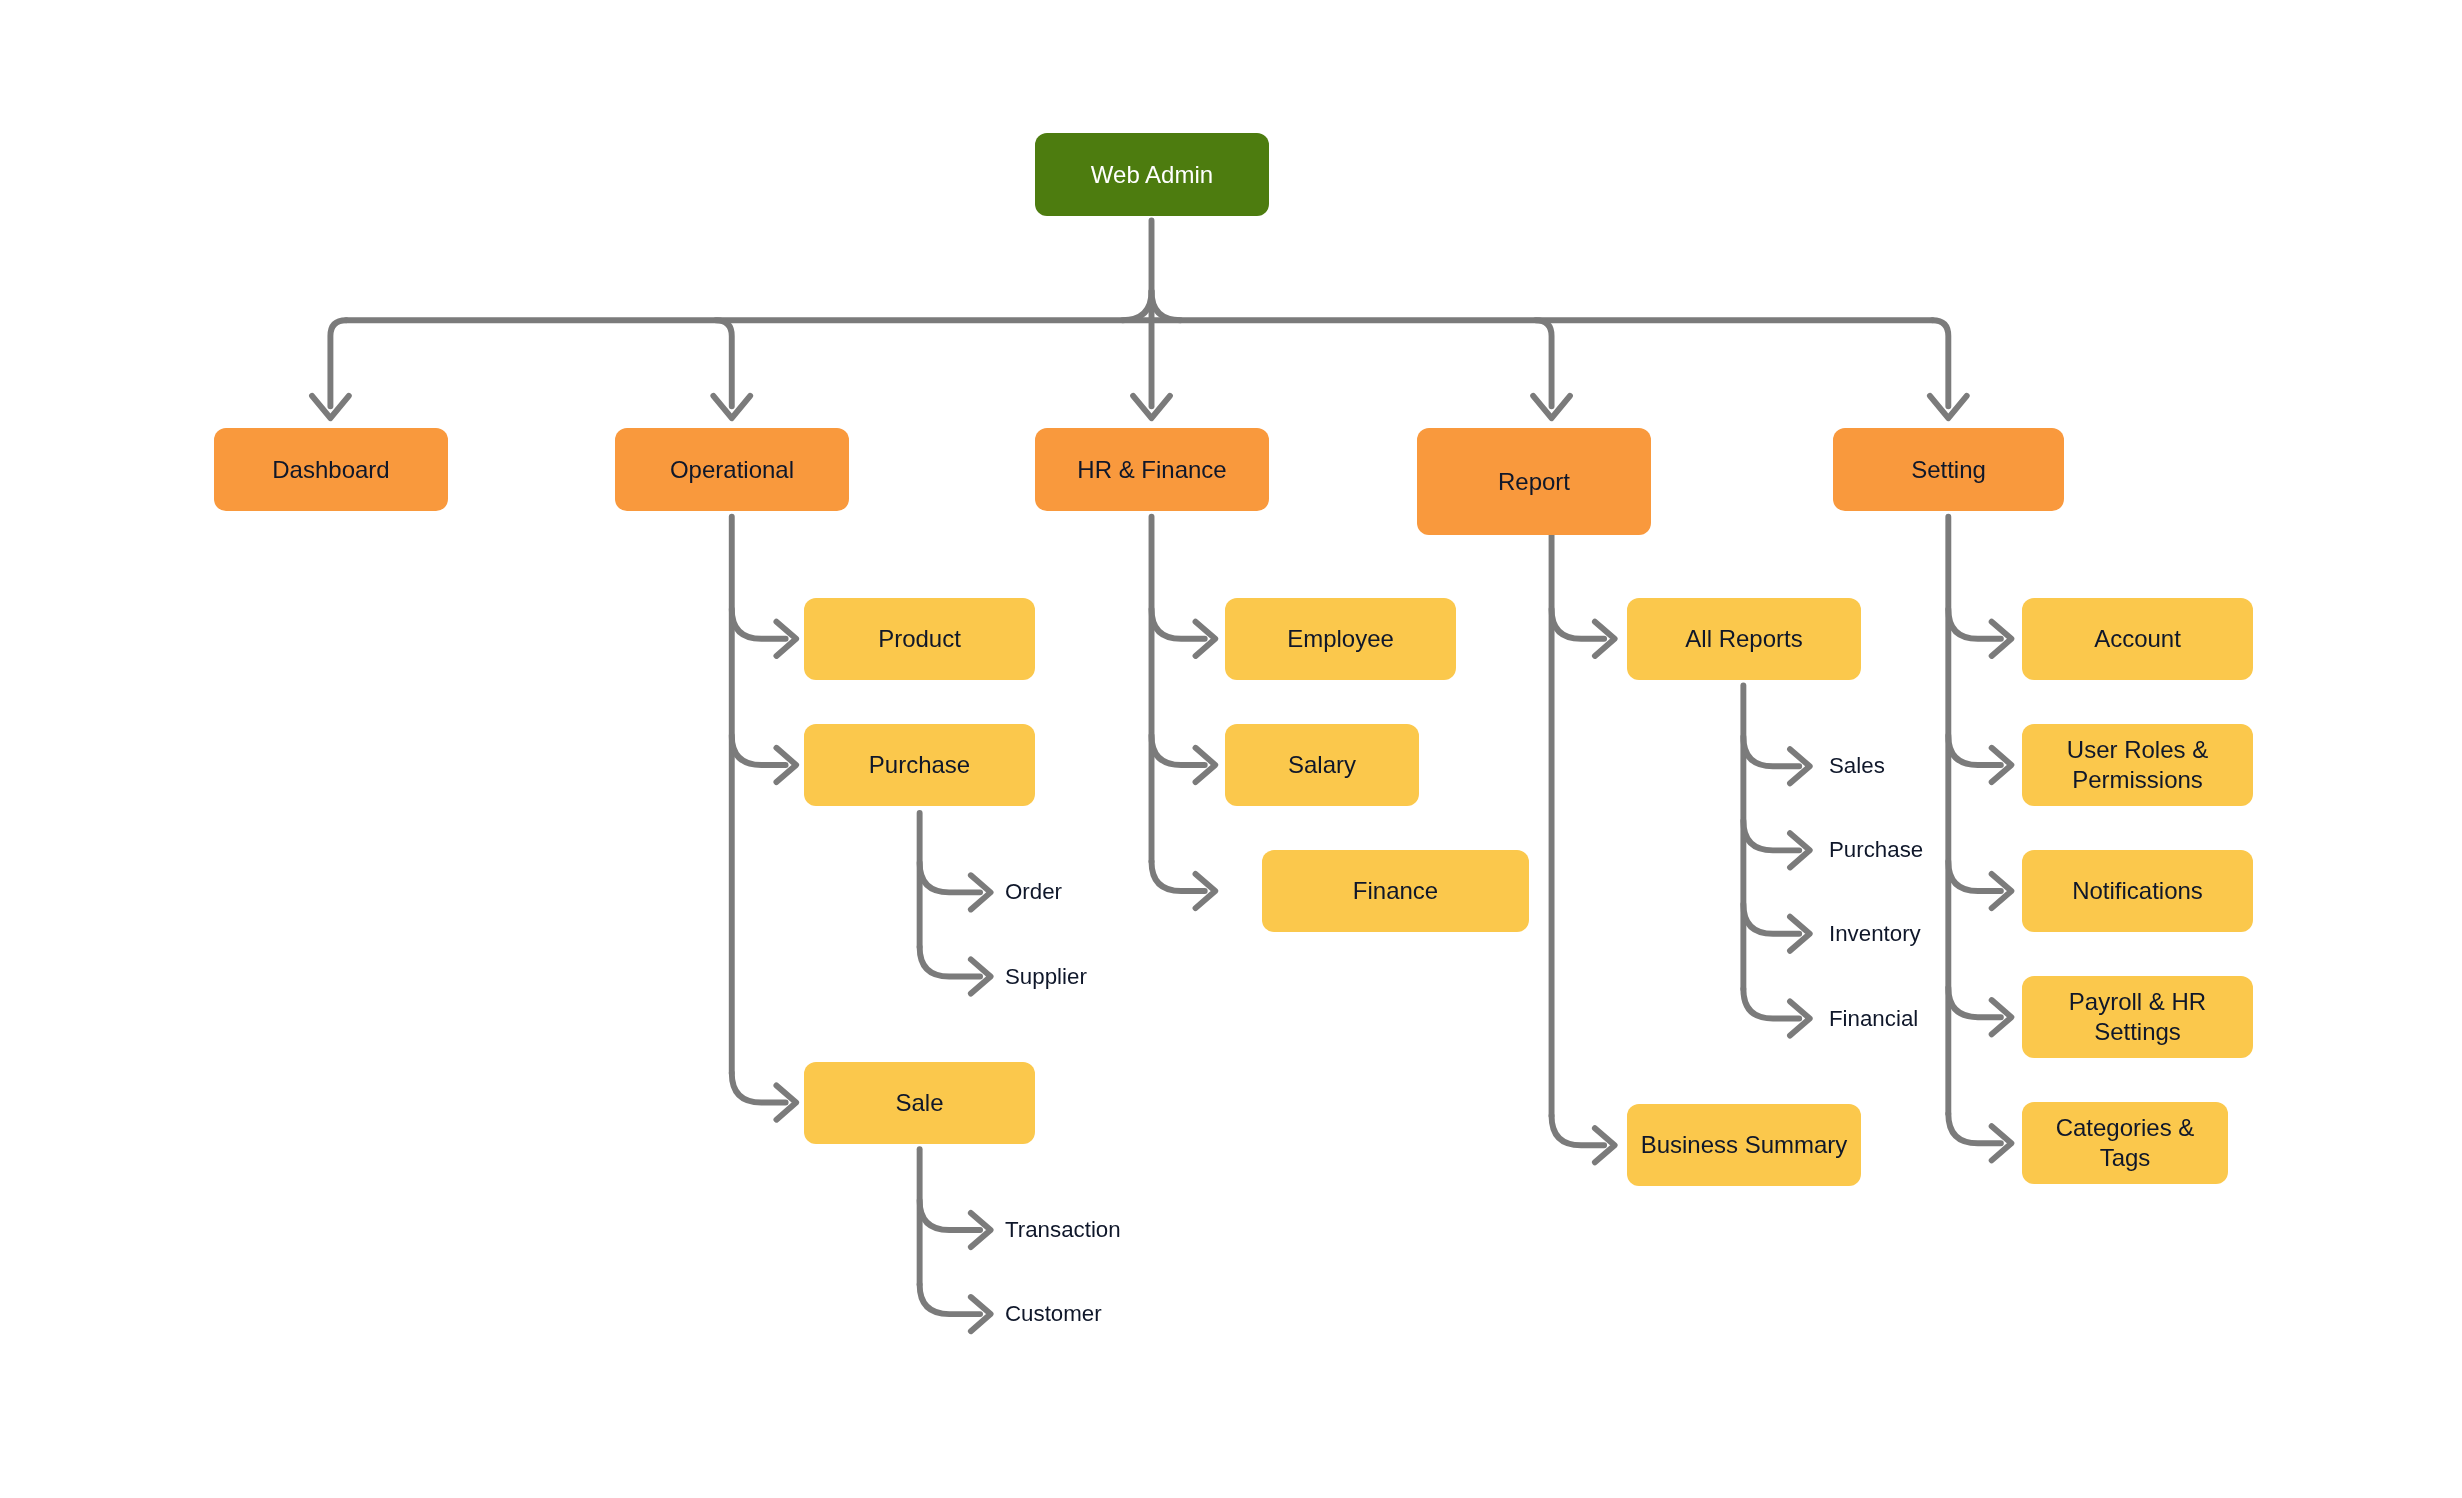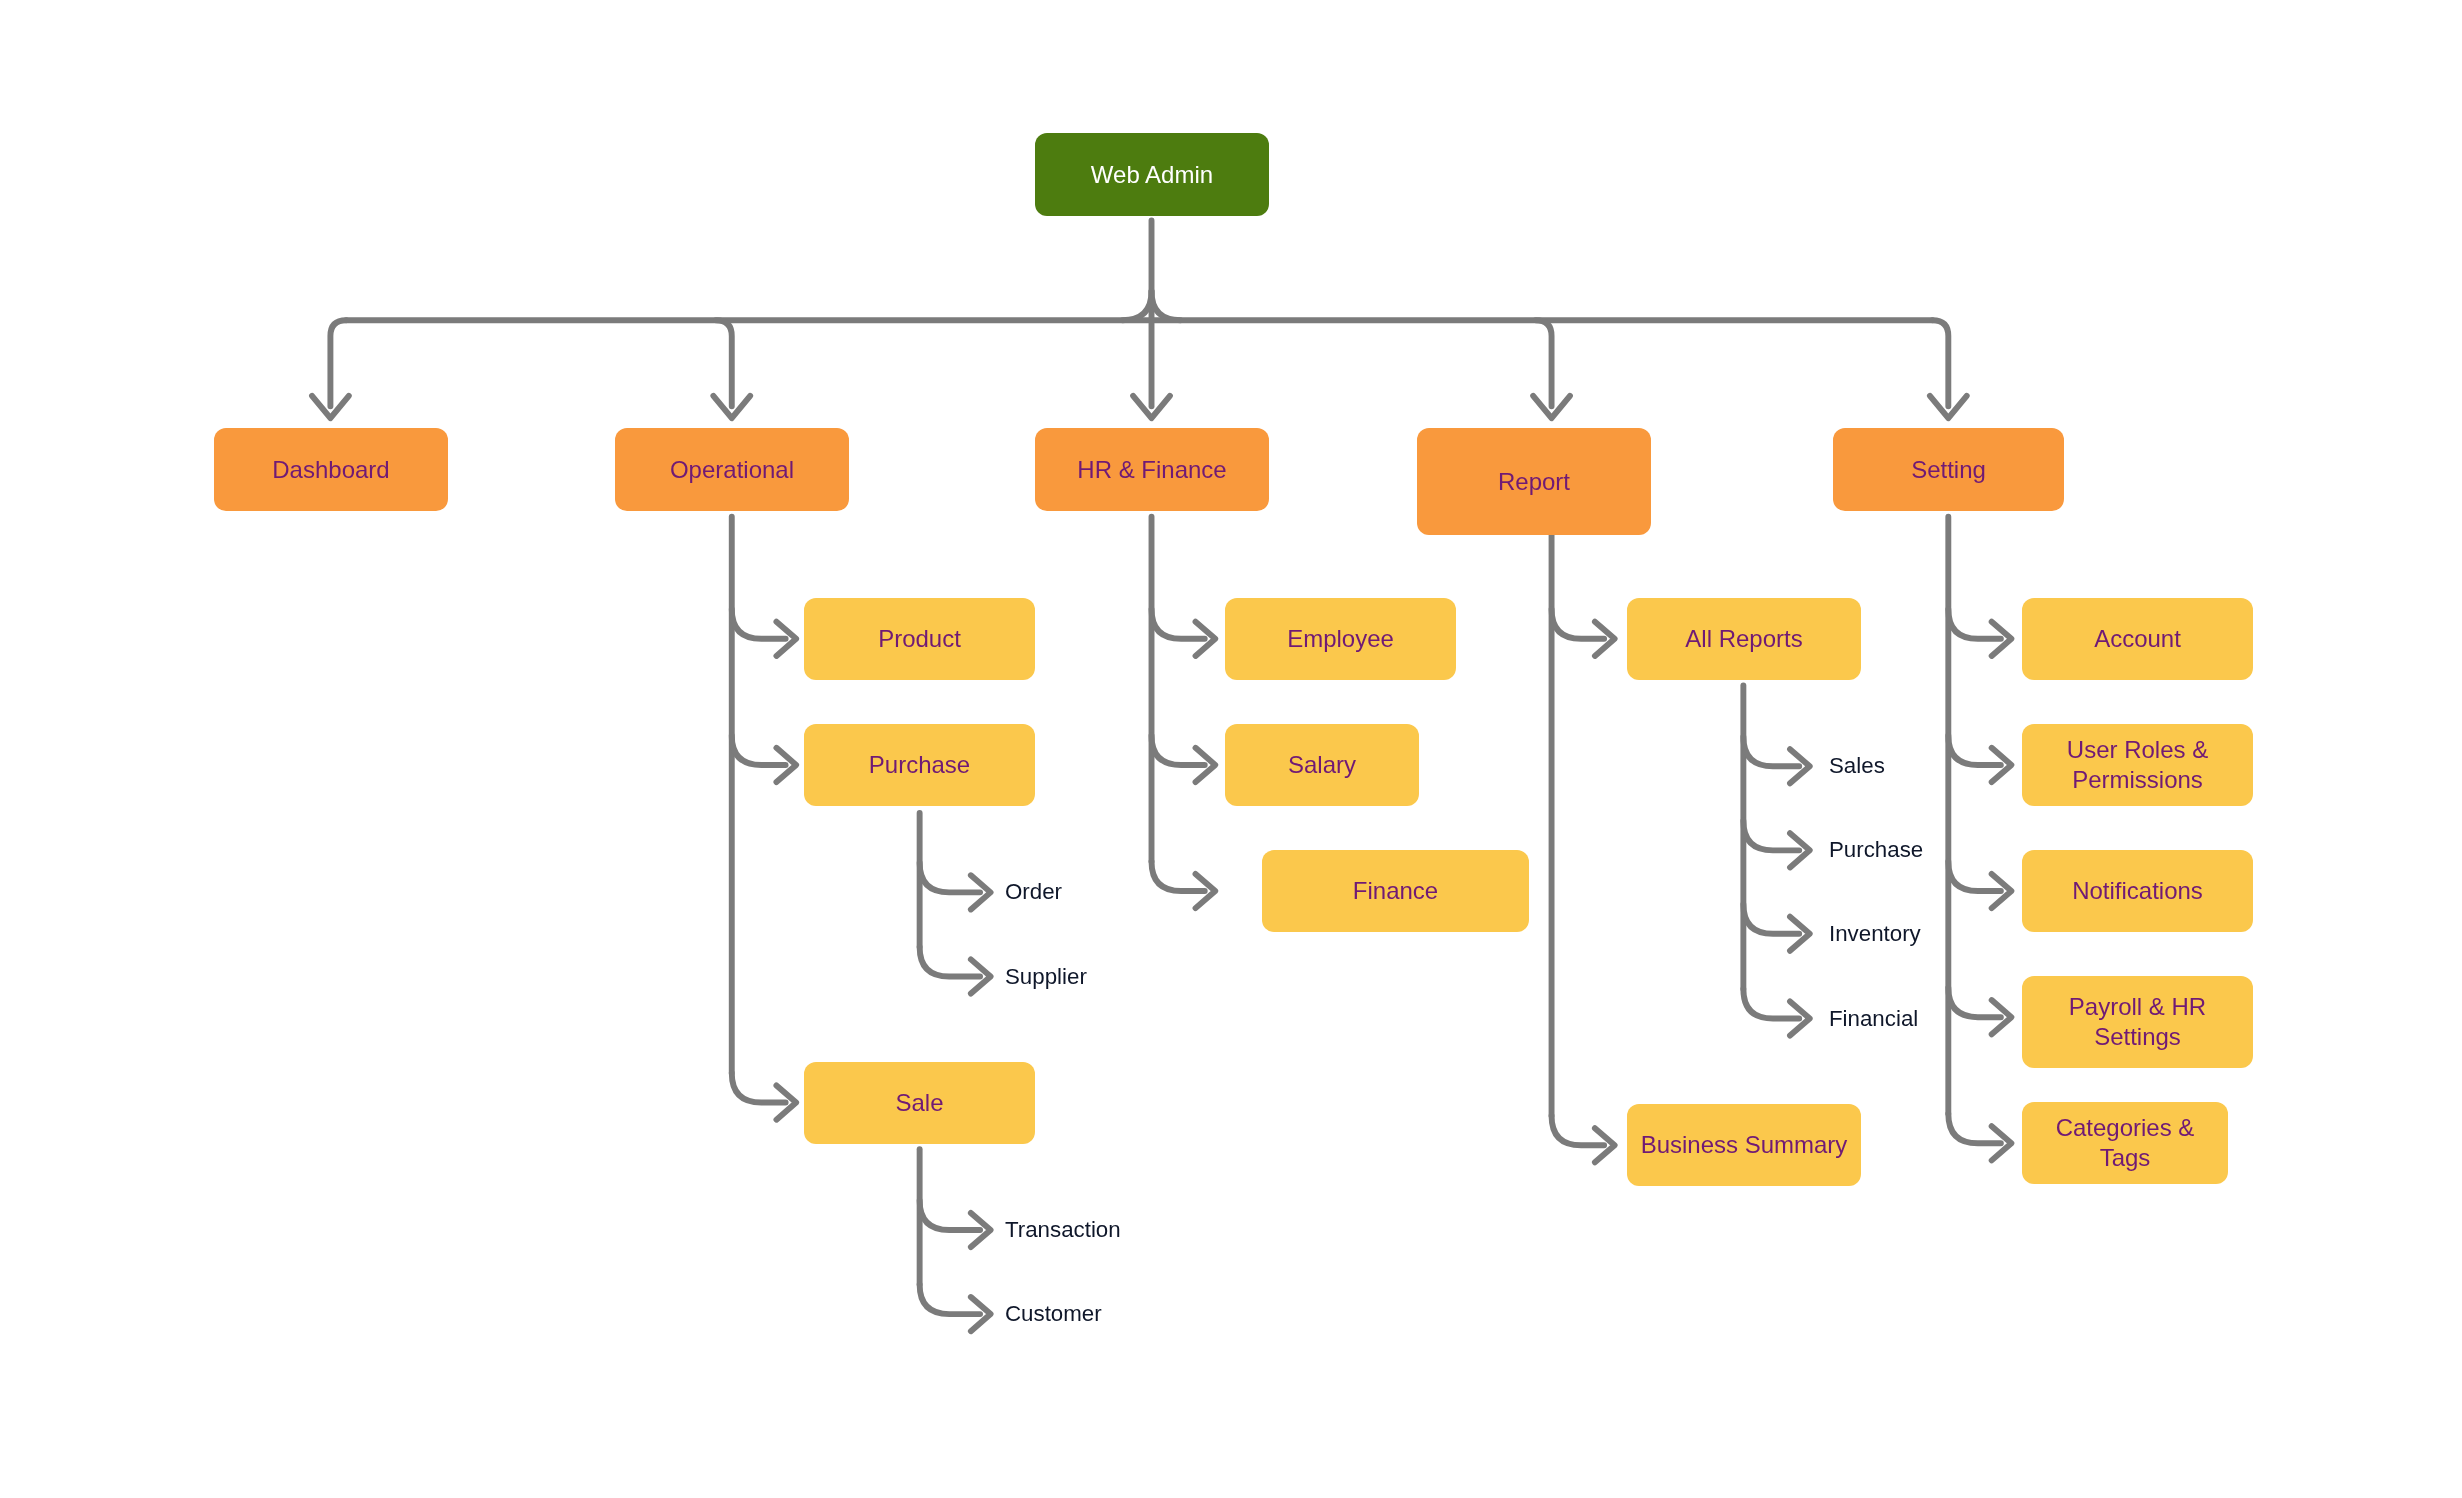--- a/index.html
+++ b/index.html
@@ -6,21 +6,21 @@
     margin:0;padding:0;background:#ffffff;
     width:2462px;height:1499px;
     font-family:"Liberation Sans","DejaVu Sans",sans-serif;
     position:relative;overflow:hidden;
   }
   #canvas{position:absolute;left:0;top:0;width:2462px;height:1499px;}
   #wires{position:absolute;left:0;top:0;}
   .node{
     position:absolute;display:flex;align-items:center;justify-content:center;
     text-align:center;border-radius:12px;box-sizing:border-box;
-    font-size:24px;line-height:30px;color:#701a75;padding:0 12px;
+    font-size:24px;line-height:30px;color:#0f172a;padding:0 12px;
   }
   .root{background:#4d7c0f;color:#ffffff;}
   .branch{background:#F9993D;}
   .leaf{background:#FBC84C;}
   .tag{
     position:absolute;height:32px;line-height:32px;font-size:22.3px;color:#0f172a;
     white-space:nowrap;
   }
   .wire{stroke:#7B7B7B;stroke-width:9;fill:none;stroke-linecap:round;stroke-linejoin:round;}
 </style>
@@ -159,17 +159,17 @@
   <div class="node leaf" style="left:1627px;top:1104px;width:234px;height:82px">Business Summary</div>
 
   <div class="tag" style="left:1829px;top:750px">Sales</div>
   <div class="tag" style="left:1829px;top:834px">Purchase</div>
   <div class="tag" style="left:1829px;top:918px">Inventory</div>
   <div class="tag" style="left:1829px;top:1003px">Financial</div>
 
   <div class="node leaf" style="left:2022px;top:598px;width:231px;height:82px">Account</div>
   <div class="node leaf" style="left:2022px;top:724px;width:231px;height:82px">User Roles &amp; Permissions</div>
   <div class="node leaf" style="left:2022px;top:850px;width:231px;height:82px">Notifications</div>
-  <div class="node leaf" style="left:2022px;top:976px;width:231px;height:92px;padding:4px 4px">Payroll &amp; HR Settings</div>
+  <div class="node leaf" style="left:2022px;top:976px;width:231px;height:82px;padding:4px 4px">Payroll &amp; HR Settings</div>
   <div class="node leaf" style="left:2022px;top:1102px;width:206px;height:82px">Categories &amp; Tags</div>
 
 </div>
 
 
 </body></html>

